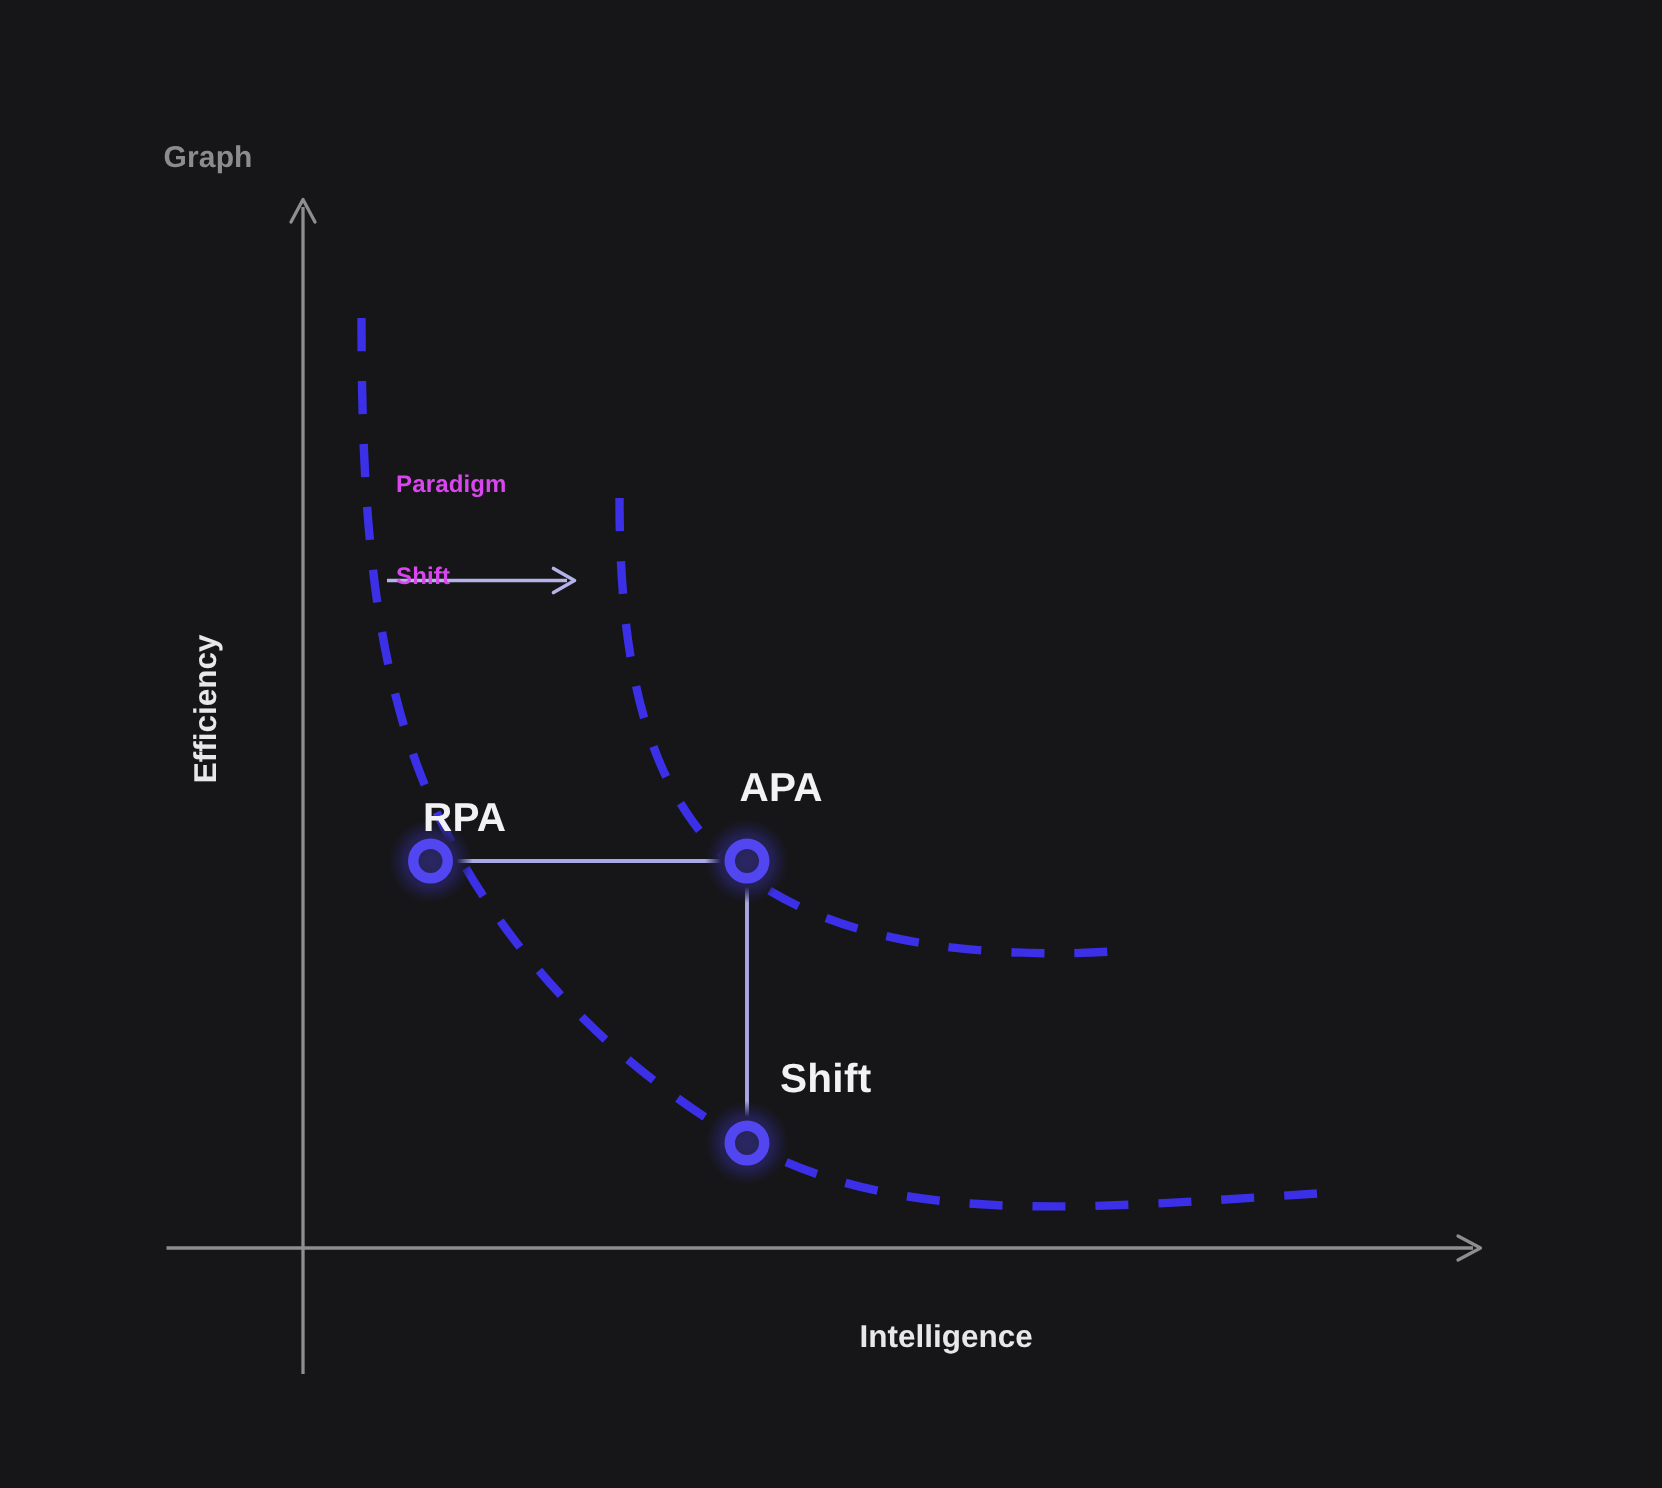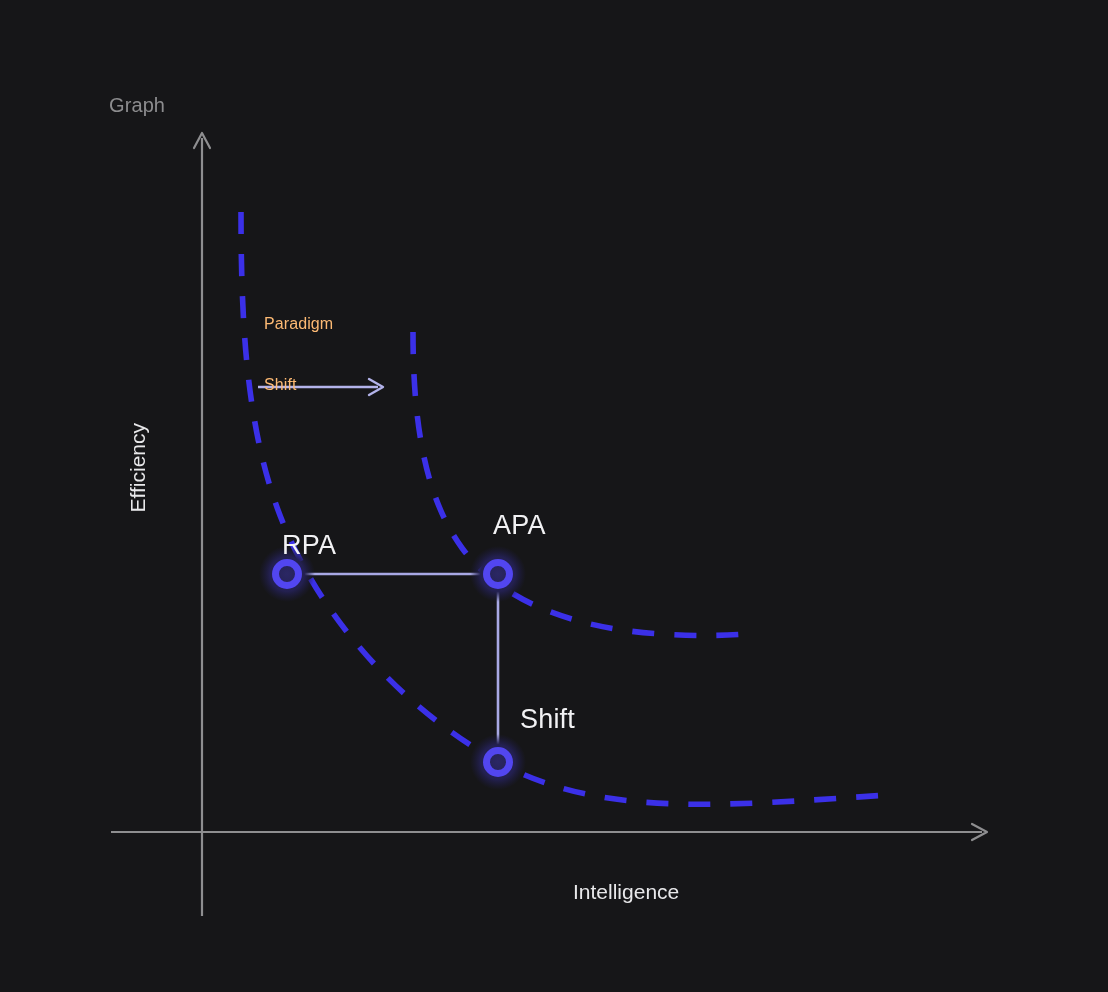--- a/index.html
+++ b/index.html
@@ -14,20 +14,21 @@
     overflow: hidden;
     font-family: "Liberation Sans", sans-serif;
     -webkit-font-smoothing: antialiased;
   }
 
   #graph-root {
     position: absolute;
     inset: 0;
     width: 1108px;
     height: 992px;
+    font-weight: bold;
   }
 
   svg.figure {
     position: absolute;
     left: 0;
     top: 0;
     width: 1108px;
     height: 992px;
     display: block;
   }
@@ -64,21 +65,21 @@
     font-size: 27px;
     color: #f2f2f4;
     letter-spacing: 0.2px;
   }
   .node-label.rpa   { left: 282px; top: 530px; }
   .node-label.apa   { left: 493px; top: 510px; }
   .node-label.agent { left: 520px; top: 704px; }
 
   .annotation-line {
     font-size: 16px;
-    color: #fdba74;
+    color: #d946ef;
     letter-spacing: 0.1px;
   }
   .annotation-line.l1 { left: 264px; top: 315px; }
   .annotation-line.l2 { left: 264px; top: 347px; margin-top: 29px; }
 </style>
 </head>
 <body>
 
 <div id="graph-root">
 

